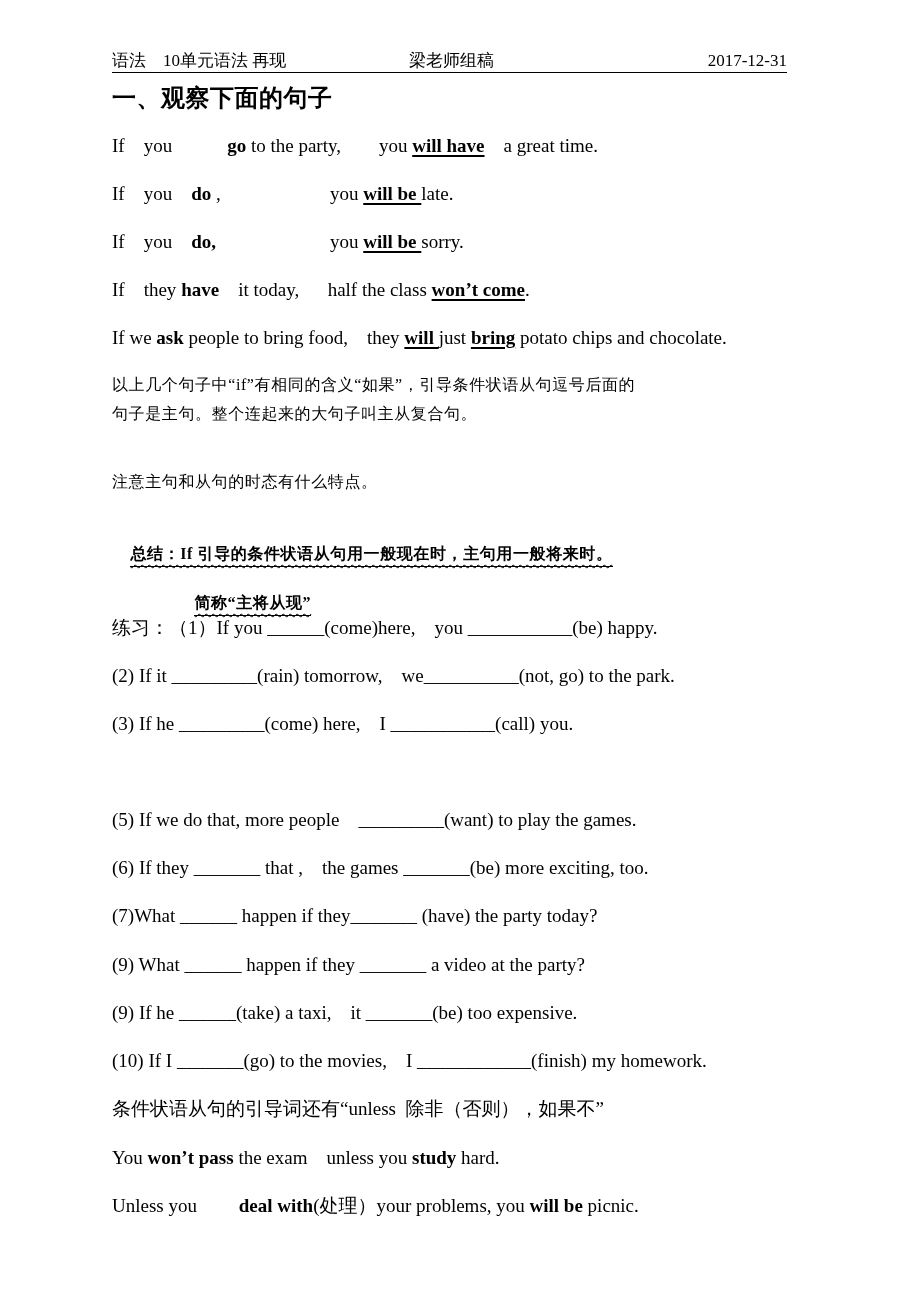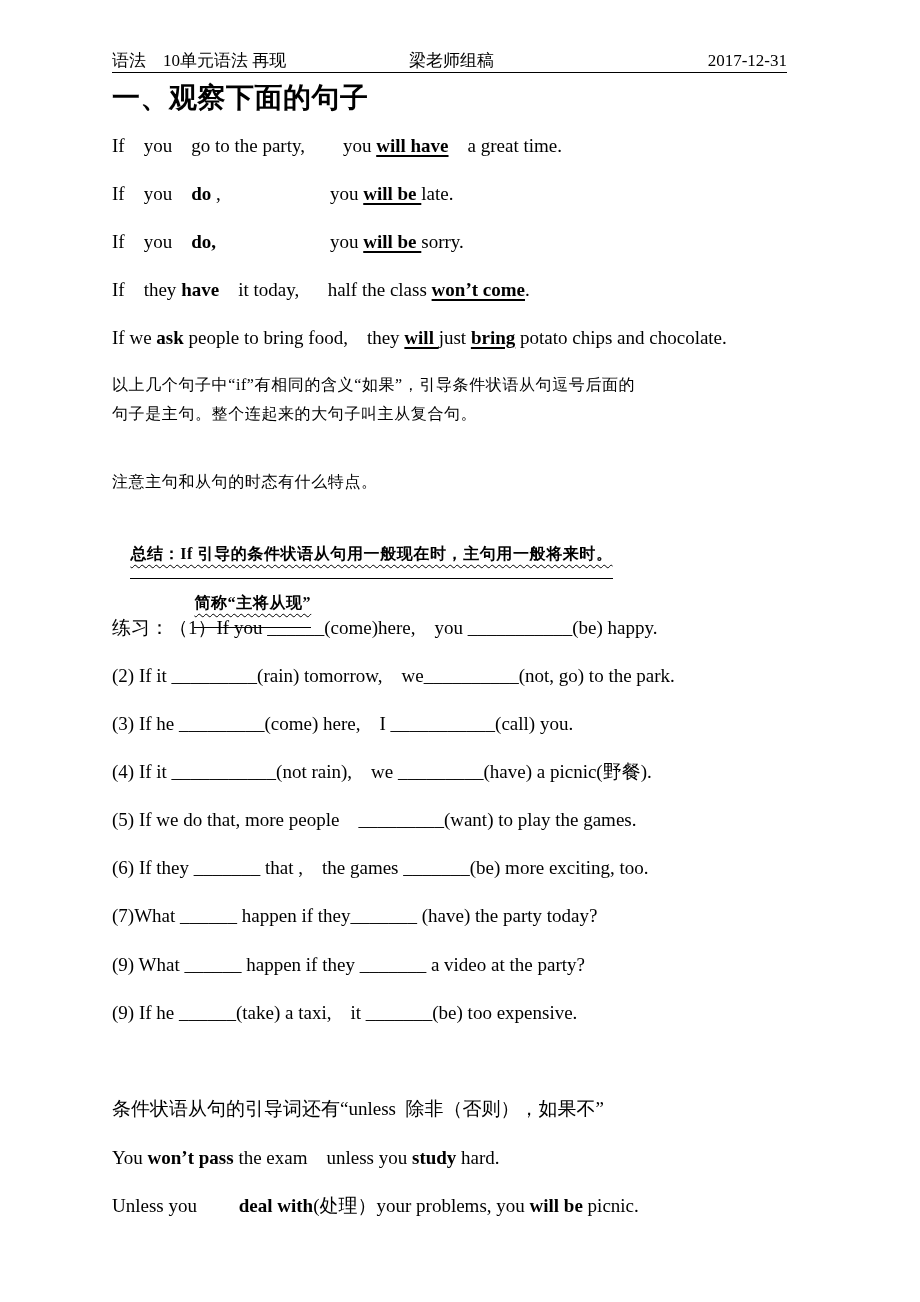--- a/index.html
+++ b/index.html
@@ -15,71 +15,71 @@
       font-size: 17px; line-height: 20px;
     }
     .header span { position: absolute; top: 1px; white-space: pre; }
     .h-left { left: 0; }
     .h-mid { left: 297px; }
     .h-right { right: 0; }
     .line {
       position: absolute; left: 112px; white-space: pre;
       font-size: 19px; line-height: 24px;
     }
-    .section-title { font-weight: bold; font-size: 28px; font-family: "DejaVu Sans", sans-serif; letter-spacing: 0.5px; }
+    .section-title { font-weight: bold; font-size: 24px; font-family: "DejaVu Sans", sans-serif; letter-spacing: 0.5px; }
     .cn { font-size: 16px; letter-spacing: 0.6px; }
     .u { text-decoration: underline; text-decoration-thickness: 2px; text-underline-offset: 3px; }
     .summary {
       font-weight: bold;
       text-decoration: underline wavy #000;
       text-decoration-thickness: 1px;
       text-underline-offset: 5px;
       border-bottom: 1.5px solid #000;
-      padding-bottom: 16px;
+      padding-bottom: 4px;
     }
     .indent { left: 176px; }
   </style>
 </head>
 <body>
 
 <div class="page">
 
   <div class="header">
     <span class="h-left">语法　10单元语法 再现</span>
     <span class="h-mid">梁老师组稿</span>
     <span class="h-right">2017-12-31</span>
   </div>
 
   <div class="line section-title" style="top:86px;">一、观察下面的句子</div>
 
-  <div class="line" style="top:134px;"><span>If    you    </span><span style="font-weight: normal;">go</span><span> to the party,        you </span><span class="u" style="font-weight: bold;">will have</span><span>    a great time.</span></div>
+  <div class="line" style="top:134px;"><span>If    you    </span><span style="font-weight: bold; margin-left: 36px;">go</span><span> to the party,        you </span><span class="u" style="font-weight: bold;">will have</span><span>    a great time.</span></div>
   <div class="line" style="top:182px;"><span>If    you    </span><span style="font-weight: bold;">do</span><span> ,                       you </span><span class="u" style="font-weight: bold;">will be </span><span>late.</span></div>
   <div class="line" style="top:230px;"><span>If    you    </span><span style="font-weight: bold;">do,</span><span>                        you </span><span class="u" style="font-weight: bold;">will be </span><span>sorry.</span></div>
   <div class="line" style="top:278px;"><span>If    they </span><span style="font-weight: bold;">have</span><span>    it today,      half the class </span><span class="u" style="font-weight: bold;">won’t come</span><span>.</span></div>
   <div class="line" style="top:326px;"><span>If we </span><span style="font-weight: bold;">ask</span><span> people to bring food,    they </span><span class="u" style="font-weight: bold;">will </span><span>just </span><span class="u" style="font-weight: bold;">bring</span><span> potato chips and chocolate.</span></div>
 
   <div class="line cn" style="top:373px;">以上几个句子中“if”有相同的含义“如果”，引导条件状语从句逗号后面的</div>
   <div class="line cn" style="top:402px;">句子是主句。整个连起来的大句子叫主从复合句。</div>
   <div class="line cn" style="top:470px;">注意主句和从句的时态有什么特点。</div>
 
   <div class="line cn" style="top:518px;">
     <span class="summary">总结：If 引导的条件状语从句用一般现在时，主句用一般将来时。</span>
   </div>
   <div class="line cn indent" style="top:567px;">
     <span class="summary">简称“主将从现”</span>
   </div>
 
   <div class="line" style="top:616px;">练习：（1）If you ______(come)here,    you ___________(be) happy.</div>
   <div class="line" style="top:664px;">(2) If it _________(rain) tomorrow,    we__________(not, go) to the park.</div>
   <div class="line" style="top:712px;">(3) If he _________(come) here,    I ___________(call) you.</div>
-  <div class="line" style="top:760px;">(4) If it ___________(not rain),    we _________(have) a picnic(野餐).</div>
   <div class="line" style="top:808px;">(5) If we do that, more people    _________(want) to play the games.</div>
   <div class="line" style="top:856px;">(6) If they _______ that ,    the games _______(be) more exciting, too.</div>
   <div class="line" style="top:904px;">(7)What ______ happen if they_______ (have) the party today?</div>
   <div class="line" style="top:953px;">(9) What ______ happen if they _______ a video at the party?</div>
   <div class="line" style="top:1001px;">(9) If he ______(take) a taxi,    it _______(be) too expensive.</div>
+  <div class="line" style="top:1049px;">(10) If I _______(go) to the movies,    I ____________(finish) my homework.</div>
 
   <div class="line" style="top:1097px;">条件状语从句的引导词还有“unless  除非（否则），如果不”</div>
 
   <div class="line" style="top:1146px;"><span>You </span><span style="font-weight: bold;">won’t pass</span><span> the exam    unless you </span><span style="font-weight: bold;">study</span><span> hard.</span></div>
   <div class="line" style="top:1194px;"><span>Unless you </span><span style="font-weight: bold; margin-left: 37px;">deal with</span><span>(处理）your problems, you </span><span style="font-weight: bold;">will be</span><span> picnic.</span></div>
 
 </div>
 
 </body></html>

